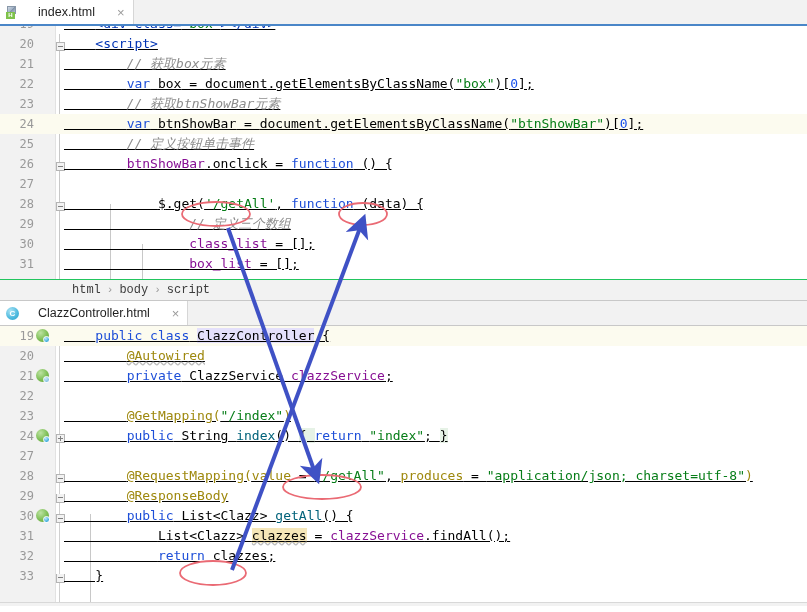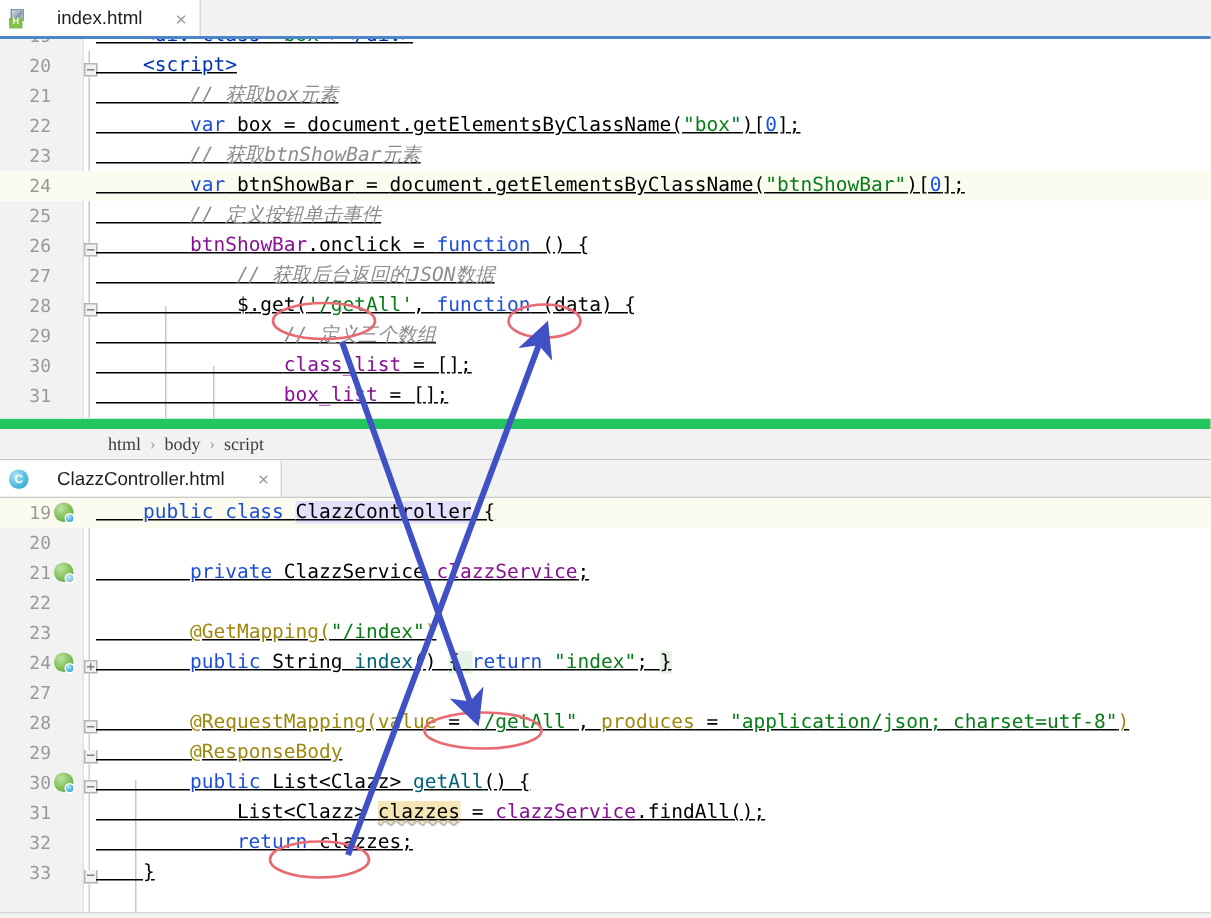--- a/index.html
+++ b/index.html
@@ -75,23 +75,23 @@
   .tag{color:#0033b3;}
   .fld{color:#871094;}
   .plain{color:#000000;}
   .sq{text-decoration:underline;text-decoration-color:#bdbdbd;
       text-decoration-style:wavy;text-decoration-skip-ink:none;}
   .hl-ident{background:#e4e0fb;}
   .hl-tan{background:#f5e6b8;}
   .hl-green{background:#e6f2e6;}
 
   
-  .crumbs{height:20px;background:#f2f2f2;border-top:7px solid #22c55e;
+  .crumbs{height:20px;background:#f2f2f2;border-top:1px solid #22c55e;
      border-bottom:1px solid #c8c8c8;display:flex;align-items:center;
-     padding-left:72px;gap:6px;font-family:Liberation Serif, serif;font-size:12px;color:#3c3c3c;}
+     padding-left:72px;gap:6px;font-family:Liberation Mono, monospace;font-size:12px;color:#3c3c3c;}
   .crumbs .sep{color:#9b9b9b;font-size:11px;}
   .crumbs .cr{cursor:default;}
 
   .botline{position:absolute;left:0;right:0;bottom:0;height:3px;background:#f2f2f2;
      border-top:1px solid #d8d8d8;}
 
   
   .overlay{position:absolute;left:0;top:0;width:807px;height:612px;pointer-events:none;}
 </style>
 </head>
@@ -120,21 +120,21 @@
     <div class="foldline" style="left:142px;top:218px;height:35px;"></div>
     <div class="rows" id="rows-top" style="margin-top: -12px;">
         <div class="row" style="overflow: hidden;"><span class="ln">19</span><span class="code"><span class="plain">    </span><span class="tag">&lt;div class=</span><span class="str">"box"</span><span class="tag">&gt;&lt;/div&gt;</span></span></div>
         <div class="row"><span class="ln">20</span><div class="gicon" style="left: 56px;"><div class="fold"></div></div><span class="code"><span class="plain">    </span><span class="tag">&lt;script&gt;</span></span></div>
         <div class="row"><span class="ln">21</span><span class="code"><span class="cmt">        // 获取box元素</span></span></div>
         <div class="row"><span class="ln">22</span><span class="code"><span class="plain">        </span><span class="kw">var</span><span class="plain"> </span><span class="plain">box</span><span class="plain"> = </span><span class="plain">document</span><span class="plain">.getElementsByClassName(</span><span class="str">"box"</span><span class="plain">)[</span><span class="num">0</span><span class="plain">];</span></span></div>
         <div class="row"><span class="ln">23</span><span class="code"><span class="cmt">        // 获取btnShowBar元素</span></span></div>
         <div class="row cur"><span class="ln">24</span><span class="code"><span class="plain">        </span><span class="kw">var</span><span class="plain"> </span><span class="plain">btnShowBar</span><span class="plain"> = </span><span class="plain">document</span><span class="plain">.getElementsByClassName(</span><span class="str">"btnShowBar"</span><span class="plain">)[</span><span class="num">0</span><span class="plain">];</span></span></div>
         <div class="row"><span class="ln">25</span><span class="code"><span class="cmt">        // 定义按钮单击事件</span></span></div>
         <div class="row"><span class="ln">26</span><div class="gicon" style="left: 56px;"><div class="fold"></div></div><span class="code"><span class="plain">        </span><span class="fld">btnShowBar</span><span class="plain">.onclick = </span><span class="kw">function</span><span class="plain"> () {</span></span></div>
-        <div class="row"><span class="ln">27</span><span class="code"><span class="cmt">            // 获取后台返回的JSON数据</span></span></div>
+        <div class="row"><span class="ln">27</span></div>
         <div class="row"><span class="ln">28</span><div class="gicon" style="left: 56px;"><div class="fold"></div></div><span class="code"><span class="plain">            </span><span class="plain">$</span><span class="plain">.get(</span><span class="str">'/getAll'</span><span class="plain">, </span><span class="kw">function</span><span class="plain"> (data) {</span></span></div>
         <div class="row"><span class="ln">29</span><span class="code"><span class="cmt">                // 定义三个数组</span></span></div>
         <div class="row"><span class="ln">30</span><span class="code"><span class="plain">                </span><span class="fld">class_list</span><span class="plain"> = [];</span></span></div>
         <div class="row" style="overflow: hidden;"><span class="ln">31</span><span class="code"><span class="plain">                </span><span class="fld">box_list</span><span class="plain"> = [];</span></span></div>
       </div>
   </div>
 
   <div class="crumbs" id="crumbs-top">
       <span class="cr">html</span>
       <span class="sep">›</span>
@@ -152,21 +152,21 @@
     <div class="tabrest"></div>
   </div>
 
   <div class="editor" style="height:280px;">
     <div class="gutter" style="width:56px;"></div>
     <div class="gutter-edge" style="left:55px;"></div>
     <div class="foldline" style="left:59px;top:8px;height:272px;background:#d0d0d0;"></div>
     <div class="foldline" style="left:90px;top:188px;height:92px;"></div>
     <div class="rows" id="rows-bottom" style="margin-top: 0px;">
         <div class="row cur"><span class="ln">19</span><div class="gicon" style="left: 36px;"><div class="bean blue"></div></div><span class="code"><span class="plain">    </span><span class="kw">public class</span><span class="plain"> </span><span class="hl-ident">ClazzController</span><span class="plain"> {</span></span></div>
-        <div class="row"><span class="ln">20</span></div>
+        <div class="row"><span class="ln">20</span><span class="code"><span class="plain">        </span><span class="ann sq">@Autowired</span></span></div>
         <div class="row"><span class="ln">21</span><div class="gicon" style="left: 36px;"><div class="bean"></div></div><span class="code"><span class="plain">        </span><span class="kw">private</span><span class="plain"> ClazzService </span><span class="fld">clazzService</span><span class="plain">;</span></span></div>
         <div class="row"><span class="ln">22</span><span class="code"></span></div>
         <div class="row"><span class="ln">23</span><span class="code"><span class="plain">        </span><span class="ann">@GetMapping(</span><span class="str">"/index"</span><span class="ann">)</span></span></div>
         <div class="row"><span class="ln">24</span><div class="gicon" style="left: 36px;"><div class="bean blue"></div></div><div class="gicon" style="left: 56px;"><div class="fold plus"></div></div><span class="code"><span class="plain">        </span><span class="kw">public</span><span class="plain"> String </span><span class="fn">index</span><span class="plain">() </span><span class="hl-green">{ </span><span class="kw">return</span><span class="plain"> </span><span class="str">"index"</span><span class="plain">; </span><span class="hl-green">}</span></span></div>
         <div class="row"><span class="ln">27</span><span class="code"></span></div>
         <div class="row"><span class="ln">28</span><div class="gicon" style="left: 56px;"><div class="fold"></div></div><span class="code"><span class="plain">        </span><span class="ann">@RequestMapping(</span><span class="ann">value</span><span class="plain"> = </span><span class="str">"/getAll"</span><span class="plain">, </span><span class="ann">produces</span><span class="plain"> = </span><span class="str">"application/json; charset=utf-8"</span><span class="ann">)</span></span></div>
         <div class="row"><span class="ln">29</span><div class="gicon" style="left: 56px;"><div class="fold" style="border-top: none;"></div></div><span class="code"><span class="plain">        </span><span class="ann">@ResponseBody</span></span></div>
         <div class="row"><span class="ln">30</span><div class="gicon" style="left: 36px;"><div class="bean blue"></div></div><div class="gicon" style="left: 56px;"><div class="fold"></div></div><span class="code"><span class="plain">        </span><span class="kw">public</span><span class="plain"> List&lt;Clazz&gt; </span><span class="fn">getAll</span><span class="plain">() {</span></span></div>
         <div class="row"><span class="ln">31</span><span class="code"><span class="plain">            </span><span class="plain">List&lt;Clazz&gt; </span><span class="hl-tan sq">clazzes</span><span class="plain"> = </span><span class="fld">clazzService</span><span class="plain">.findAll();</span></span></div>
         <div class="row"><span class="ln">32</span><span class="code"><span class="plain">            </span><span class="kw">return</span><span class="plain"> clazzes;</span></span></div>

